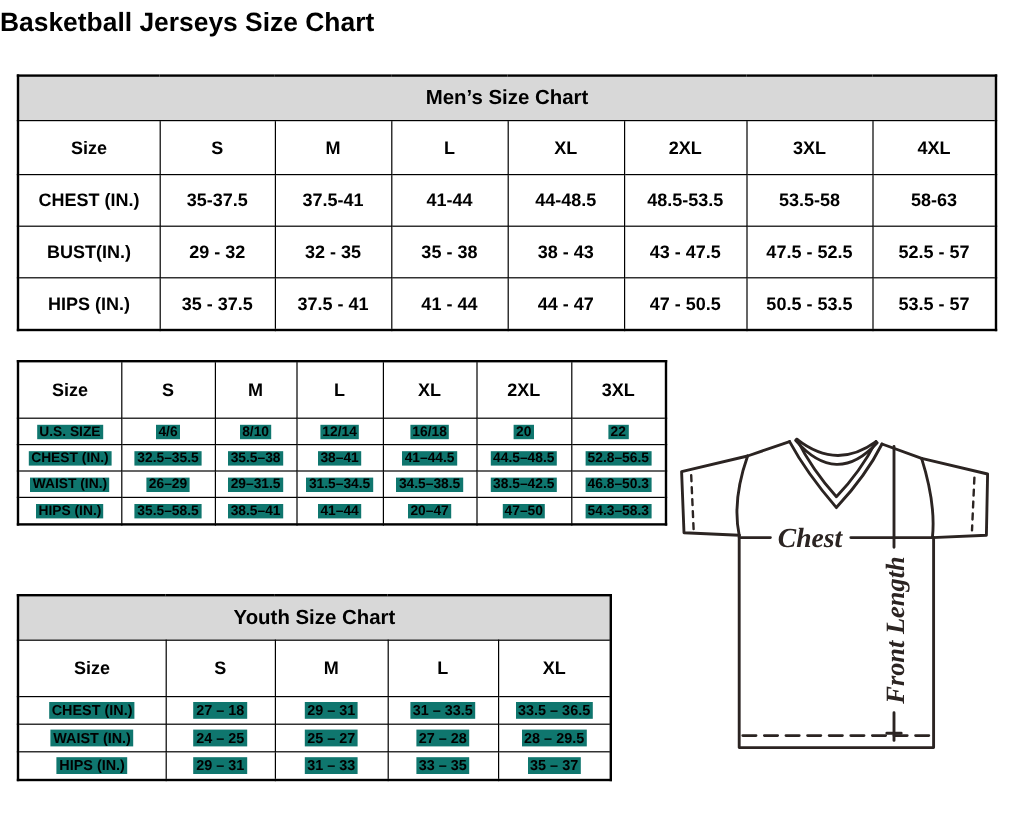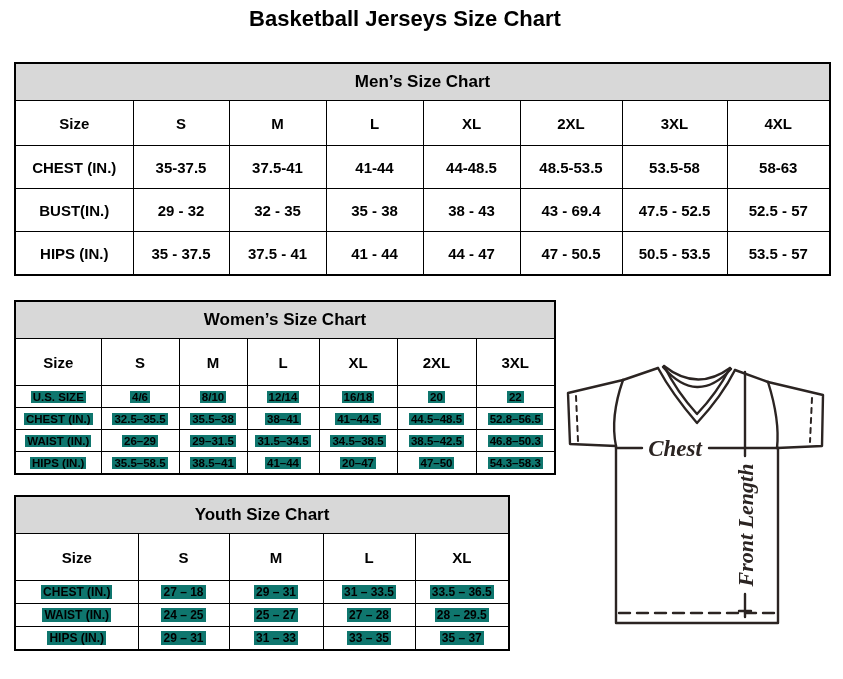--- a/index.html
+++ b/index.html
@@ -1,21 +1,21 @@
 <!DOCTYPE html>
 <html><head>
 <meta charset="utf-8">
 <style>
   html,body{margin:0;padding:0;}
   body{
     width:843px;height:679px;position:relative;overflow:hidden;
     background:#ffffff;font-family:"Liberation Sans",sans-serif;color:#000;
   }
   .page-title{
-    position:absolute;left:0;top:6px;width:810px;text-align:center;
+    position:absolute;left:0;top:6px;width:810px;text-align:left;
     font-size:22px;font-weight:bold;letter-spacing:0px;
   }
   table.size-table{
     position:absolute;border-collapse:collapse;table-layout:fixed;
     border:2px solid #000;background:#fff;padding-left:11px;
   }
   table.size-table td{
     border:1px solid #000;text-align:center;vertical-align:middle;
     font-weight:bold;padding:0 2px;overflow:hidden;white-space:nowrap;
   }
@@ -79,21 +79,21 @@
         <td>48.5-53.5</td>
         <td>53.5-58</td>
         <td>58-63</td>
       </tr>
       <tr class="data-row">
         <td>BUST(IN.)</td>
         <td>29 - 32</td>
         <td>32 - 35</td>
         <td>35 - 38</td>
         <td>38 - 43</td>
-        <td>43 - 69.4</td>
+        <td>43 - 47.5</td>
         <td>47.5 - 52.5</td>
         <td>52.5 - 57</td>
       </tr>
       <tr class="data-row">
         <td>HIPS (IN.)</td>
         <td>35 - 37.5</td>
         <td>37.5 - 41</td>
         <td>41 - 44</td>
         <td>44 - 47</td>
         <td>47 - 50.5</td>
@@ -107,23 +107,20 @@
     <colgroup>
       <col style="width: 86px;">
       <col style="width: 78px;">
       <col style="width: 68px;">
       <col style="width: 72px;">
       <col style="width: 78px;">
       <col style="width: 79px;">
       <col style="width: 79px;">
     </colgroup>
     <tbody>
-      <tr>
-        <td class="caption-cell" colspan="7">Women’s Size Chart</td>
-      </tr>
       <tr class="size-row">
         <td>Size</td>
         <td>S</td>
         <td>M</td>
         <td>L</td>
         <td>XL</td>
         <td>2XL</td>
         <td>3XL</td>
       </tr>
       <tr class="data-row">

